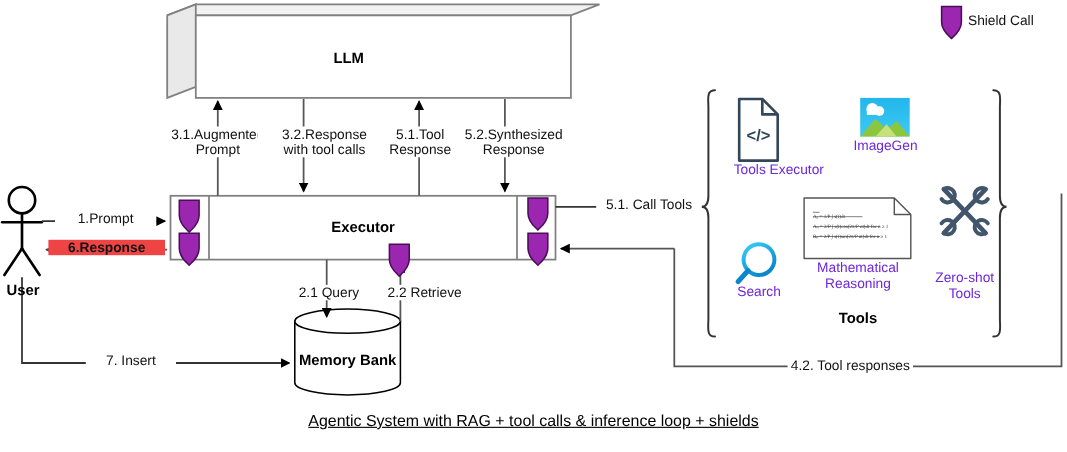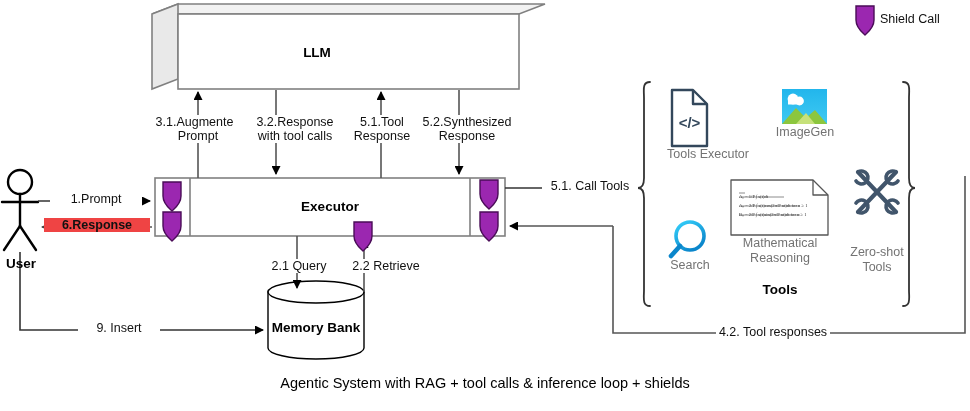--- a/index.html
+++ b/index.html
@@ -2,22 +2,22 @@
 <html><head>
 <meta charset="utf-8">
 <style>
   html,body{margin:0;padding:0;background:#ffffff;}
   body{width:970px;height:411px;position:relative;overflow:hidden;
        font-family:"Liberation Sans",sans-serif;color:#000;}
   .stage{position:absolute;left:0;top:0;width:970px;height:411px;}
   .lbl{position:absolute;font-size:12.5px;line-height:14px;color:#111;white-space:pre;text-align:center;}
   svg{position:absolute;left:0;top:0;overflow:visible;}
   .node-title{position:absolute;font-weight:bold;font-size:13.5px;color:#000;text-align:center;white-space:nowrap;}
-  .tool-lbl{position:absolute;font-size:12.5px;line-height:15px;color:#737373;text-align:center;white-space:pre;}
-  .caption{position:absolute;font-size:14.5px;color:#000;text-align:center;white-space:nowrap;}
+  .tool-lbl{position:absolute;font-size:12.5px;line-height:15px;color:#6d28d9;text-align:center;white-space:pre;}
+  .caption{position:absolute;font-size:14.5px;color:#000;text-align:center;white-space:nowrap;text-decoration:underline;}
 </style>
 </head>
 <body>
 
 <div class="stage">
 
   <svg width="970" height="411" viewBox="0 0 970 411">
     <defs>
       <marker id="arrowBlack" markerWidth="9" markerHeight="9" refX="8" refY="4.5" orient="auto" markerUnits="userSpaceOnUse">
         <path d="M0,0 L9,4.5 L0,9 z" fill="#000"></path>
@@ -171,21 +171,21 @@
   <div class="node-title" style="left:268px;top:320px;width:96px;">Memory Bank</div>
 
   <div class="node-title" style="left:0px;top:256px;width:42px;">User</div>
 
   <div class="node-title" style="left:700px;top:282px;width:160px;">Tools</div>
 
   <div class="lbl" style="left:50px;top:192px;width:92px;background:#fff;">1.Prompt</div>
 
   <div class="lbl" style="left:44px;top:218px;width:106px;background:#ef4444;font-weight:bold;">6.Response</div>
 
-  <div class="lbl" style="left:78px;top:321px;width:82px;background:#fff;">9. Insert</div>
+  <div class="lbl" style="left:78px;top:321px;width:82px;background:#fff;">7. Insert</div>
 
   <div class="lbl" style="left:256px;top:259px;width:86px;background:#fff;">2.1 Query</div>
 
   <div class="lbl" style="left:338px;top:259px;width:96px;background:#fff;">2.2 Retrieve</div>
 
   <div class="lbl" style="left:140px;top:115px;width:116px;background:#fff;">3.1.Augmented
 Prompt</div>
 
   <div class="lbl" style="left:234px;top:115px;width:122px;background:#fff;">3.2.Response
 with tool calls</div>

